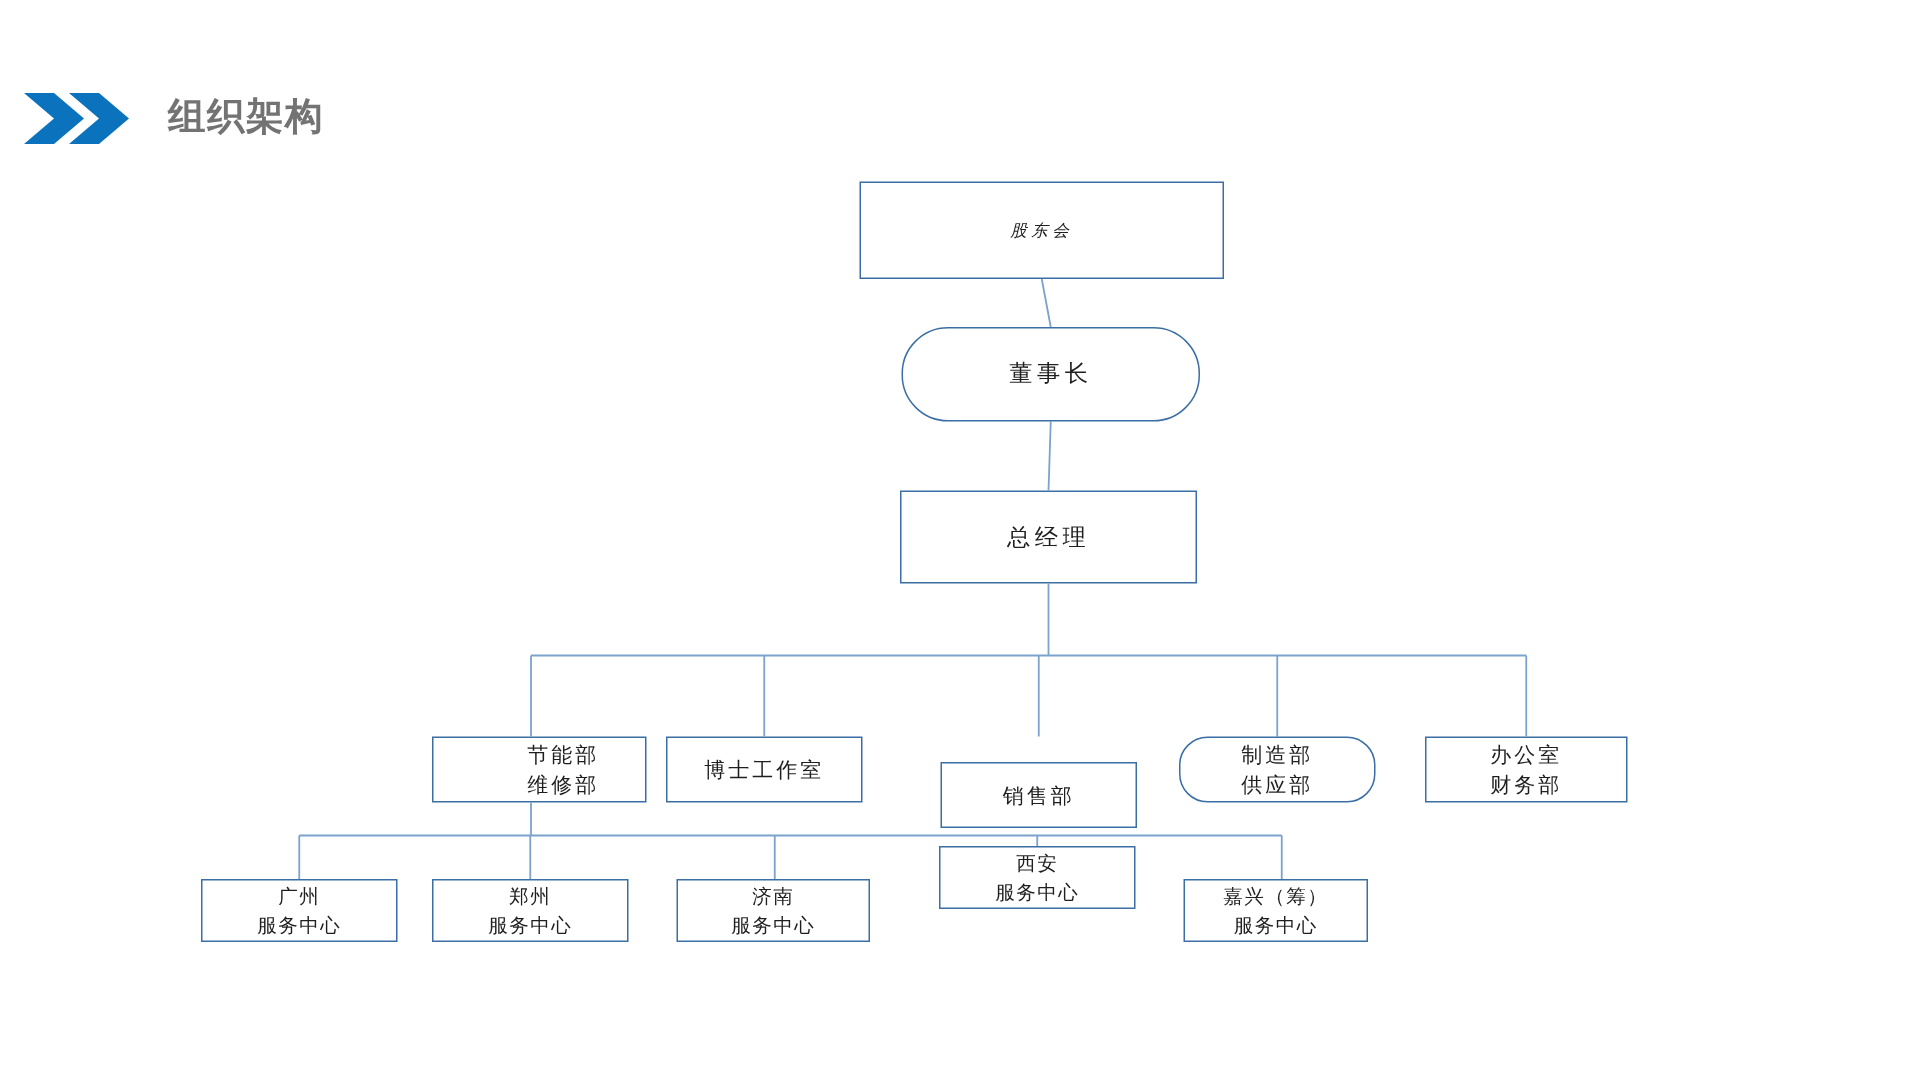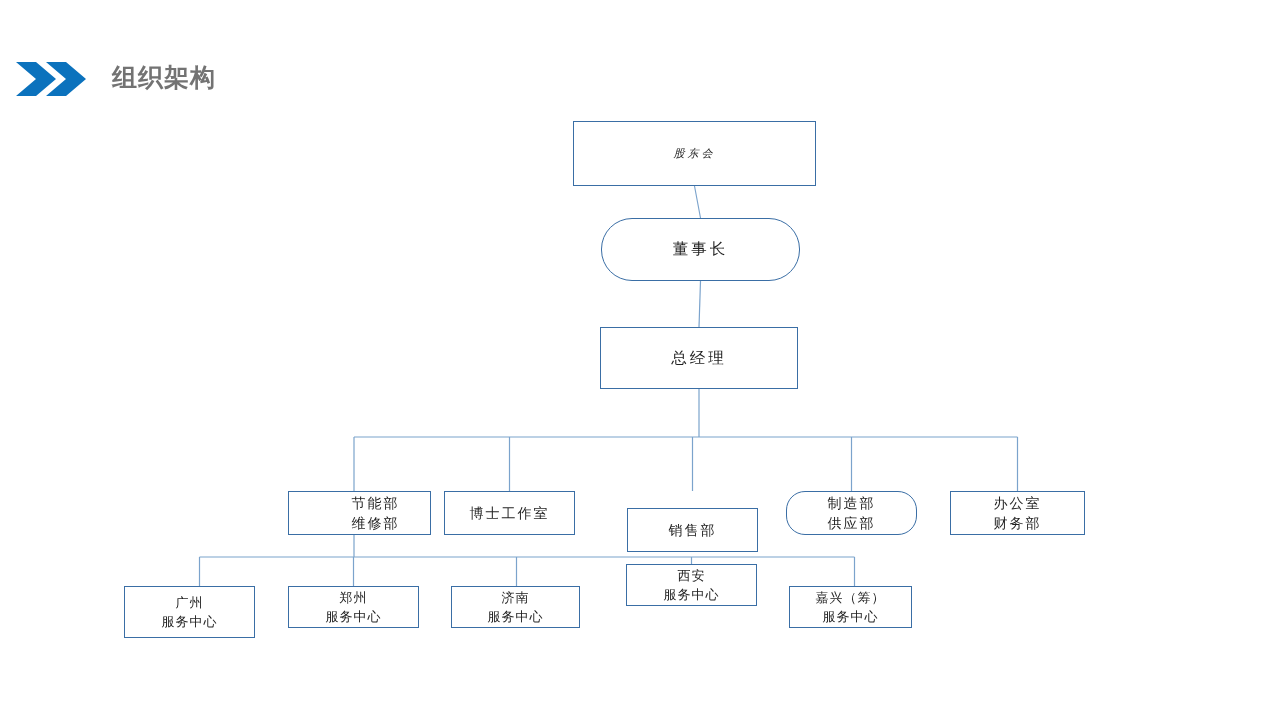--- a/index.html
+++ b/index.html
@@ -135,21 +135,21 @@
         <span class="line">销售部</span>
       </div>
       <div class="node lvl-4" style="left: 786px; top: 491px; width: 131px; height: 44px; border-color: rgb(58, 110, 165); border-radius: 19px;">
         <span class="line">制造部</span>
         <span class="line">供应部</span>
       </div>
       <div class="node lvl-4" style="left: 950px; top: 491px; width: 135px; height: 44px; border-color: rgb(58, 110, 165);">
         <span class="line">办公室</span>
         <span class="line">财务部</span>
       </div>
-      <div class="node lvl-5" style="left: 124px; top: 586px; width: 131px; height: 52px; border-color: rgb(58, 110, 165);">
+      <div class="node lvl-5" style="left: 134px; top: 586px; width: 131px; height: 42px; border-color: rgb(58, 110, 165);">
         <span class="line">广州</span>
         <span class="line">服务中心</span>
       </div>
       <div class="node lvl-5" style="left: 288px; top: 586px; width: 131px; height: 42px; border-color: rgb(58, 110, 165);">
         <span class="line">郑州</span>
         <span class="line">服务中心</span>
       </div>
       <div class="node lvl-5" style="left: 451px; top: 586px; width: 129px; height: 42px; border-color: rgb(58, 110, 165);">
         <span class="line">济南</span>
         <span class="line">服务中心</span>

